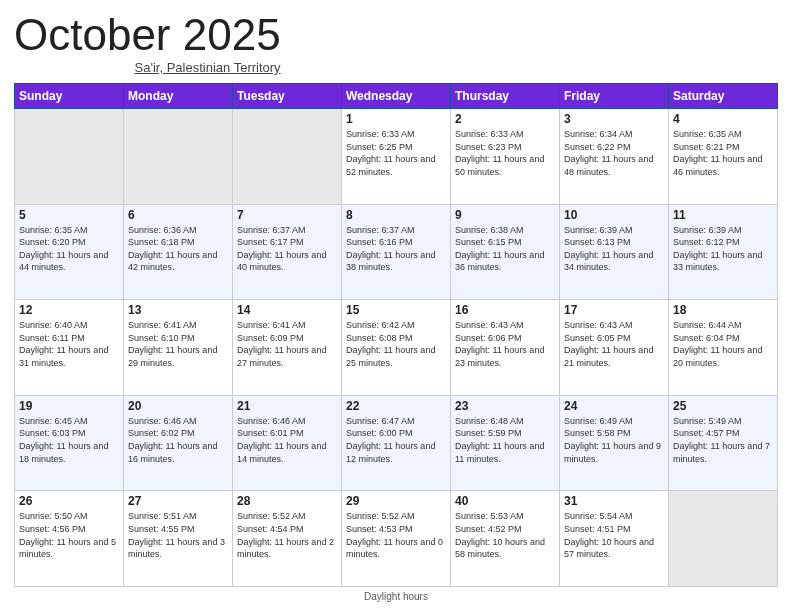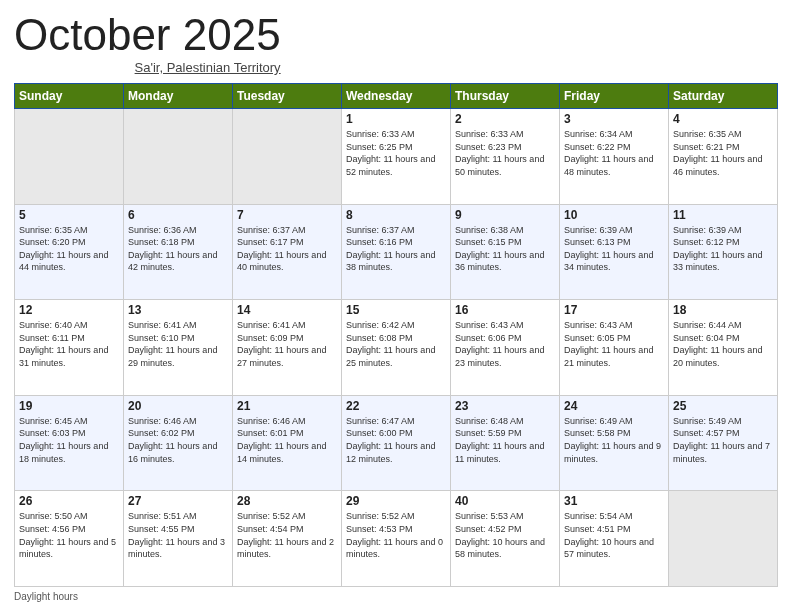--- a/index.html
+++ b/index.html
@@ -53,21 +53,21 @@
       text-decoration: underline;
     }
     .calendar {
       flex: 1;
       border: 1px solid #ccc;
       border-collapse: collapse;
       width: 100%;
       table-layout: fixed;
     }
     .calendar th {
-      background-color: #4d7c0f;
+      background-color: #6d28d9;
       color: #fff;
       font-size: 12px;
       font-weight: bold;
       padding: 5px 4px;
       text-align: left;
       border: 1px solid #1a4fa0;
     }
     .calendar td {
       vertical-align: top;
       border: 1px solid #ccc;
@@ -94,21 +94,21 @@
       font-size: 9px;
       color: #333;
     }
     .empty-cell {
       background-color: #e8e8e8 !important;
     }
     .footer-note {
       font-size: 10px;
       color: #555;
       margin-top: 4px;
-      text-align: left;
+      text-align: center;
     }
   </style>
 </head>
 <body>
 
 <div class="page">
   <div class="header">
     <div class="title-block">
       <div class="month-title">October 2025</div>
       <div class="location">Sa'ir, Palestinian Territory</div>

